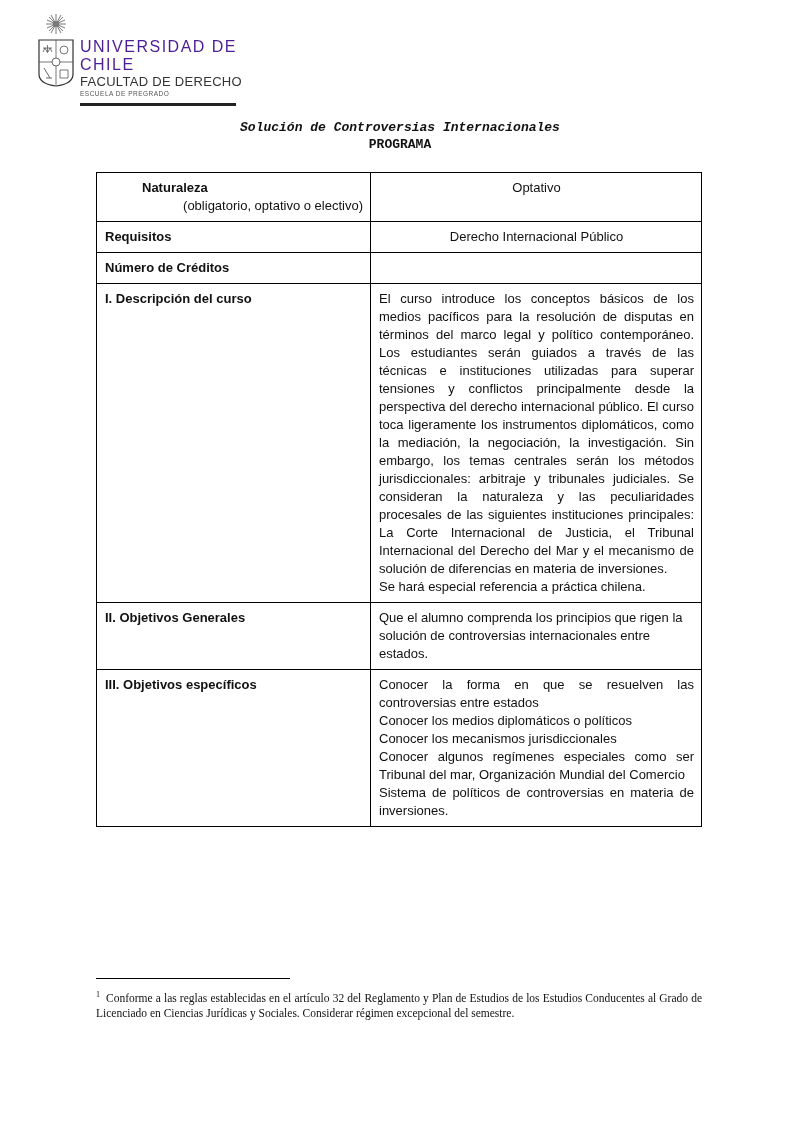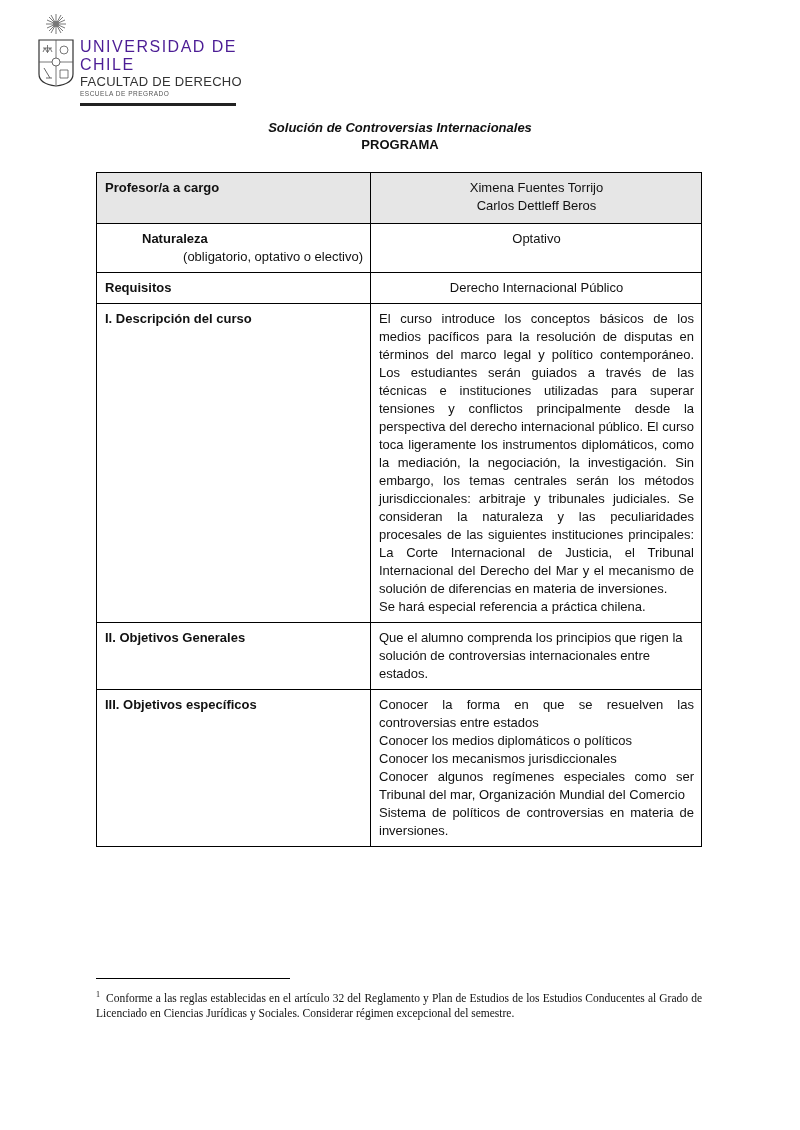--- a/index.html
+++ b/index.html
@@ -5,21 +5,21 @@
   html, body { margin: 0; padding: 0; background: #ffffff; }
   body { width: 800px; height: 1130px; position: relative; font-family: "Liberation Sans", sans-serif; color: #111; }
   .header { position: absolute; left: 36px; top: 12px; width: 260px; height: 80px; }
   .logo { position: absolute; left: 0; top: 0; width: 40px; height: 76px; }
   .inst { position: absolute; left: 44px; top: 26px; }
   .inst .u { font-size: 16px; letter-spacing: 1.5px; color: #4c1d95; line-height: 18px; }
   .inst .f { font-size: 13px; letter-spacing: 0.3px; color: #333; line-height: 15px; }
   .inst .e { font-size: 6.5px; letter-spacing: 0.5px; color: #555; line-height: 10px; }
   .inst .bar { width: 156px; height: 3px; background: #222; margin-top: 4px; }
 
-  .title { position: absolute; top: 119px; left: 0; width: 800px; text-align: center; font-size: 13px; line-height: 17px; }
+  .title { position: absolute; top: 119px; left: 0; width: 800px; text-align: center; font-size: 13px; line-height: 17px; font-family: Liberation Mono, monospace; }
   .title .t1 { font-style: italic; font-weight: bold; }
   .title .t2 { font-weight: bold; }
 
   table.prog { position: absolute; left: 96px; top: 172px; width: 606px; border-collapse: collapse; font-size: 13px; line-height: 18px; }
   table.prog td { border: 1.5px solid #000; vertical-align: top; padding: 6px 7px 6px 8px; }
   table.prog td.lbl { width: 221px; font-weight: bold; }
   table.prog td.lbl .sub { font-weight: normal; text-align: right; }
   table.prog tr.head td { background: #e6e6e6; height: 38px; }
   table.prog td.center { text-align: center; }
   table.prog td.just { text-align: justify; }
@@ -64,37 +64,34 @@
   </div>
 </div>
 
 <div class="title">
   <div class="t1">Solución de Controversias Internacionales</div>
   <div class="t2">PROGRAMA</div>
 </div>
 
 <table class="prog">
   <tbody>
-      <tr class="head">
-    <td class="lbl">Profesor/a a cargo</td>
-    <td class="center">
-      <span class="line">Ximena Fuentes Torrijo</span>
-      <span class="line">Carlos Dettleff Beros</span>
-    </td>
-  </tr>
   <tr>
     <td class="lbl" style="height:36px;padding-left:45px;">
       <span class="line">Naturaleza</span>
       <span class="line sub">(obligatorio, optativo o electivo)</span>
     </td>
     <td class="center">Optativo</td>
   </tr>
   <tr>
     <td class="lbl">Requisitos</td>
     <td class="center">Derecho Internacional Público</td>
+  </tr>
+  <tr>
+    <td class="lbl">Número de Créditos</td>
+    <td></td>
   </tr>
   <tr>
     <td class="lbl">I. Descripción del curso</td>
     <td class="just">
       <span class="line">El curso introduce los conceptos básicos de los medios pacíficos para la resolución de disputas en términos del marco legal y político contemporáneo. Los estudiantes serán guiados a través de las técnicas e instituciones utilizadas para superar tensiones y conflictos principalmente desde la perspectiva del derecho internacional público. El curso toca ligeramente los instrumentos diplomáticos, como la mediación, la negociación, la investigación. Sin embargo, los temas centrales serán los métodos jurisdiccionales: arbitraje y tribunales judiciales. Se consideran la naturaleza y las peculiaridades procesales de las siguientes instituciones principales: La Corte Internacional de Justicia, el Tribunal Internacional del Derecho del Mar y el mecanismo de solución de diferencias en materia de inversiones.</span>
       <span class="line">Se hará especial referencia a práctica chilena.</span>
     </td>
   </tr>
   <tr>
     <td class="lbl">II. Objetivos Generales</td>

